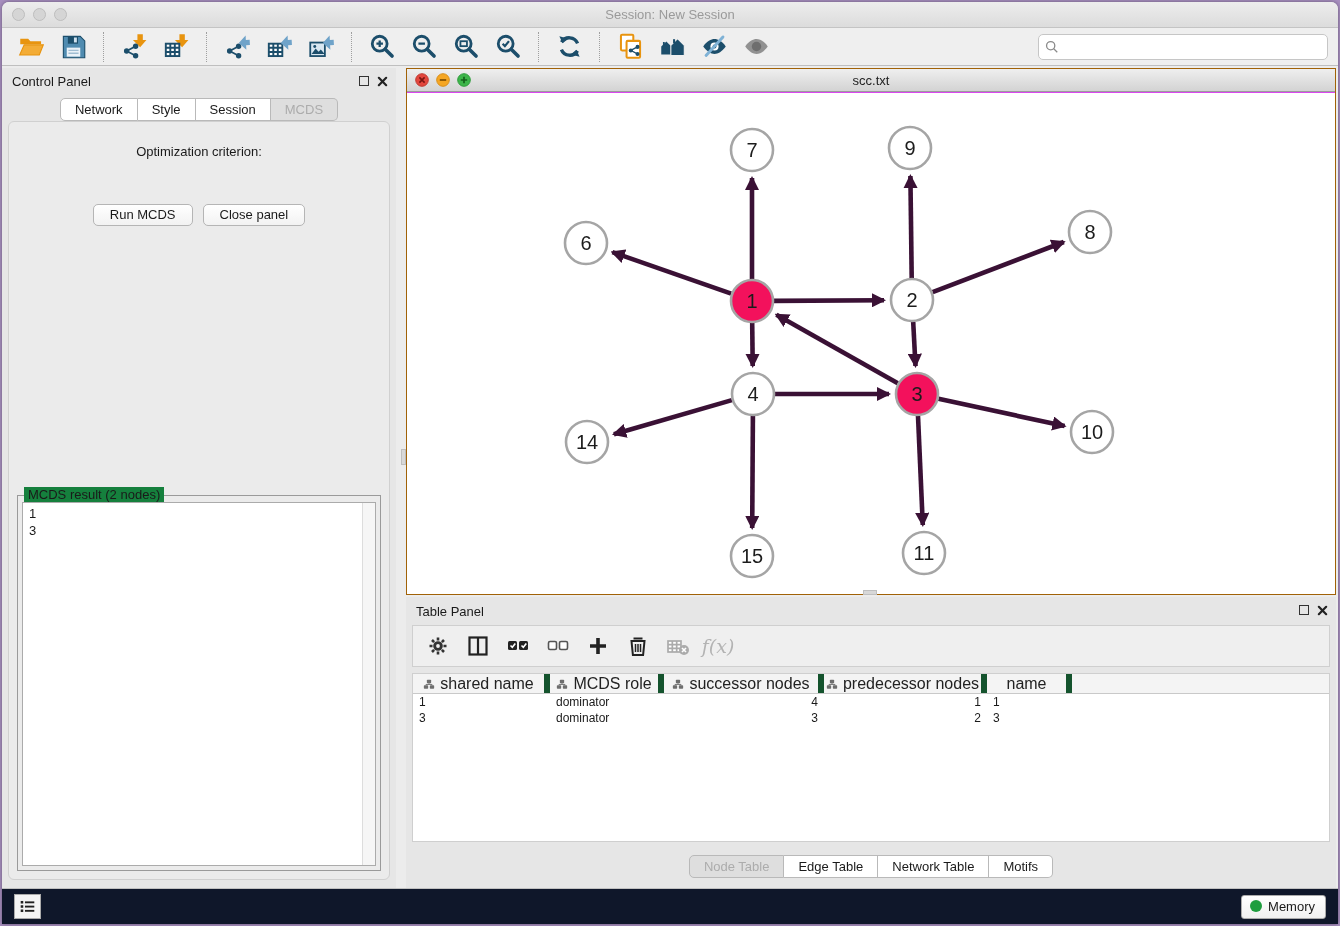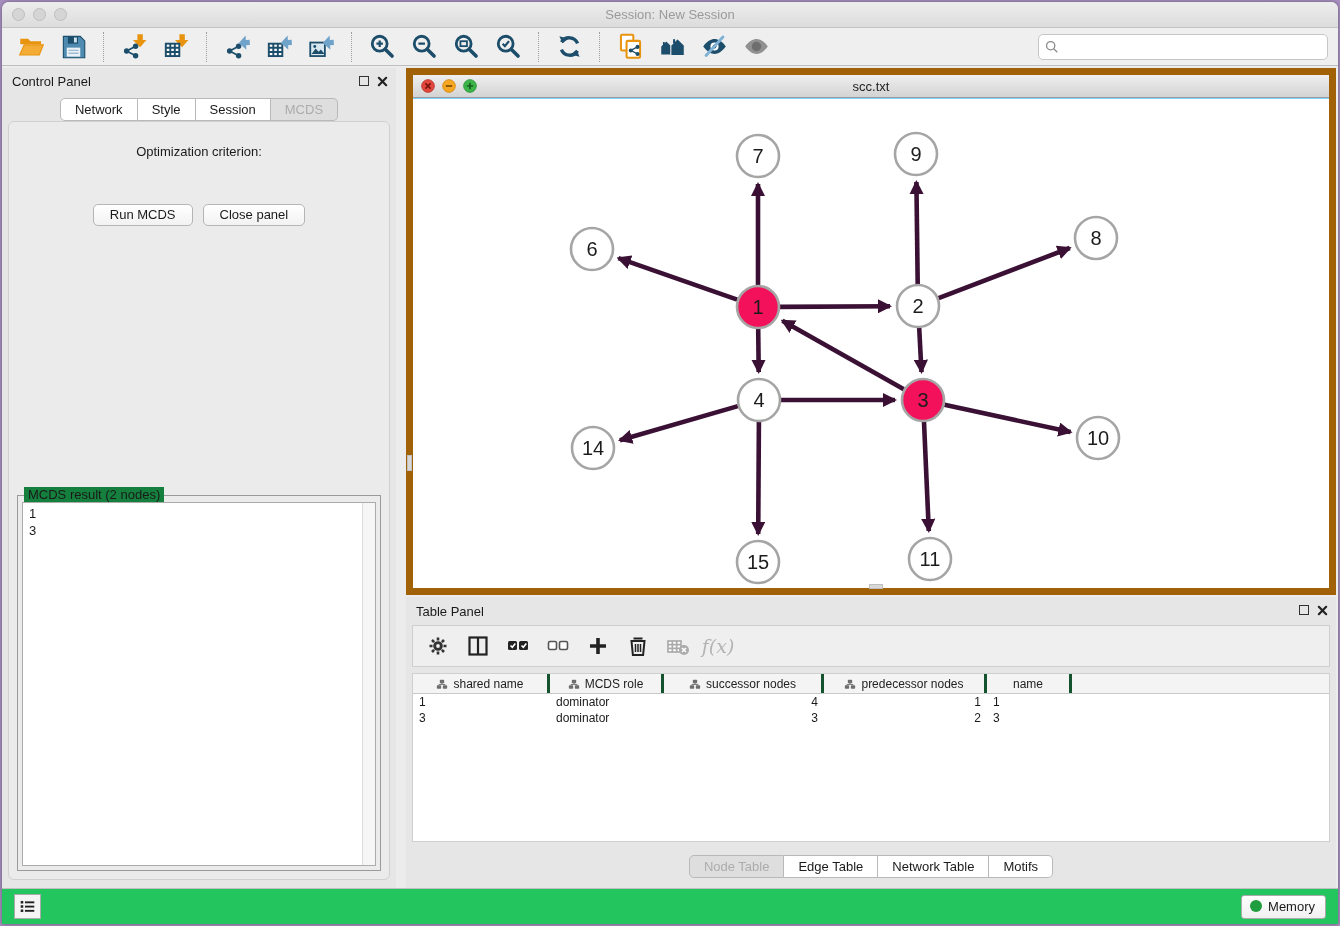--- a/index.html
+++ b/index.html
@@ -44,48 +44,48 @@
   .dd-arrows { position:absolute; right:7px; top:3px; width:10px; font-size:8px; line-height:8px; color:#444; text-align:center; }
   .btn-row { position:absolute; top:82px; left:0; right:0; display:flex; justify-content:center; gap:10px; }
   .mac-btn { height:22px; padding:2px 16px 0; background:linear-gradient(#FFFFFF,#F2F2F2); border:1px solid #B5B5B5; border-radius:5px; cursor:pointer; text-align:center; }
   .result-group { position:absolute; left:8px; right:8px; top:373px; bottom:8px; border:1px solid #9A9A9A; }
   .result-legend { position:absolute; top:-9px; left:6px; background:#15803d; padding:0 4px; }
   .result-box { position:absolute; left:4px; right:4px; top:6px; bottom:4px; background:#fff; border:1px solid #ABABAB; }
   .result-text { position:absolute; left:6px; top:2px; right:16px; bottom:2px; white-space:pre-line; line-height:17px; overflow:hidden; }
   .result-scroll { position:absolute; right:0; top:0; bottom:0; width:13px; background:#F6F6F6; border-left:1px solid #DDD; }
 
   
-  .net-window { position:absolute; left:8px; right:2px; top:0; height:527px; border:7px solid #a16207; background:#7dd3fc; }
+  .net-window { position:absolute; left:8px; right:2px; top:0; height:527px; border:1px solid #a16207; background:#d946ef; }
   .net-titlebar { position:relative; height:23px; background:linear-gradient(#EFEFEF,#D3D3D3); border-bottom:1px solid #9C9C9C; }
   .traffic { position:absolute; left:8px; top:4px; display:flex; gap:7px; }
   .traffic svg { width:14px; height:14px; cursor:pointer; }
   .net-title { text-align:center; padding-top:4px; color:#222; }
   .net-canvas { position:absolute; left:0; right:0; top:24px; bottom:0; background:#fff; overflow:hidden; }
   .net-canvas svg { display:block; }
   .split-h { position:absolute; left:-6px; top:380px; width:5px; height:16px; background:#D8D8D8; border:1px solid #BFBFBF; }
   .split-v { position:absolute; left:456px; bottom:-1px; width:14px; height:5px; background:#D8D8D8; border:1px solid #BFBFBF; }
 
   
   .table-panel { position:absolute; left:8px; right:2px; top:529px; bottom:0; background:#E6E6E6; }
   .tp-toolbar { position:absolute; left:6px; right:6px; top:28px; height:42px; background:#EFEFEF; border:1px solid #CFCFCF; display:flex; align-items:center; gap:10px; padding-left:10px; }
   .tp-btn { width:30px; height:30px; display:flex; align-items:center; justify-content:center; cursor:pointer; }
   .tp-btn.disabled { cursor:default; }
   .tp-btn svg { width:24px; height:24px; }
   .fx-text { font-family:"DejaVu Serif", serif; font-style:italic; font-size:19px; color:#B3B3B3; }
   .tp-table { position:absolute; left:6px; right:6px; top:76px; bottom:46px; background:#fff; border:1px solid #CFCFCF; overflow:hidden; }
   .t-header { display:flex; height:20px; background:#F4F4F4; border-bottom:1px solid #C9C9C9; }
-  .t-hcell { display:flex; align-items:center; justify-content:center; gap:5px; border-right:3px solid #14532d; font-size:12px; color:#222; overflow:hidden; cursor:pointer; }
+  .t-hcell { display:flex; align-items:center; justify-content:center; gap:5px; border-right:6px solid #14532d; font-size:16px; color:#222; overflow:hidden; cursor:pointer; }
   .t-hcell svg { width:12px; height:12px; flex:none; }
   .t-row { display:flex; height:16px; }
   .t-cell { font-size:12px; padding:1px 6px 0; overflow:hidden; white-space:nowrap; cursor:default; }
   .tp-tabs { position:absolute; left:0; right:0; bottom:10px; display:flex; justify-content:center; }
   .tp-panel-head { position:relative; height:26px; padding:7px 10px 0; }
 
   
-  .statusbar { position:absolute; left:0; right:0; bottom:0; height:36px; background:#22c55e; border-top:1px solid #C0C0C0; }
+  .statusbar { position:absolute; left:0; right:0; bottom:0; height:36px; background:#0f172a; border-top:1px solid #C0C0C0; }
   .status-left-btn { position:absolute; left:12px; top:5px; width:27px; height:25px; background:#F5F5F5; border:1px solid #ABABAB; display:flex; align-items:center; justify-content:center; cursor:pointer; }
   .memory-btn { position:absolute; right:12px; top:6px; height:24px; background:linear-gradient(#FFF,#F0F0F0); border:1px solid #ABABAB; border-radius:3px; padding:3px 10px 0 8px; cursor:pointer; display:flex; gap:6px; }
   .mem-dot { width:12px; height:12px; border-radius:50%; margin-top:1px; }
 </style>
 </head>
 <body>
 
 <div class="window">
 
   <div class="titlebar">

